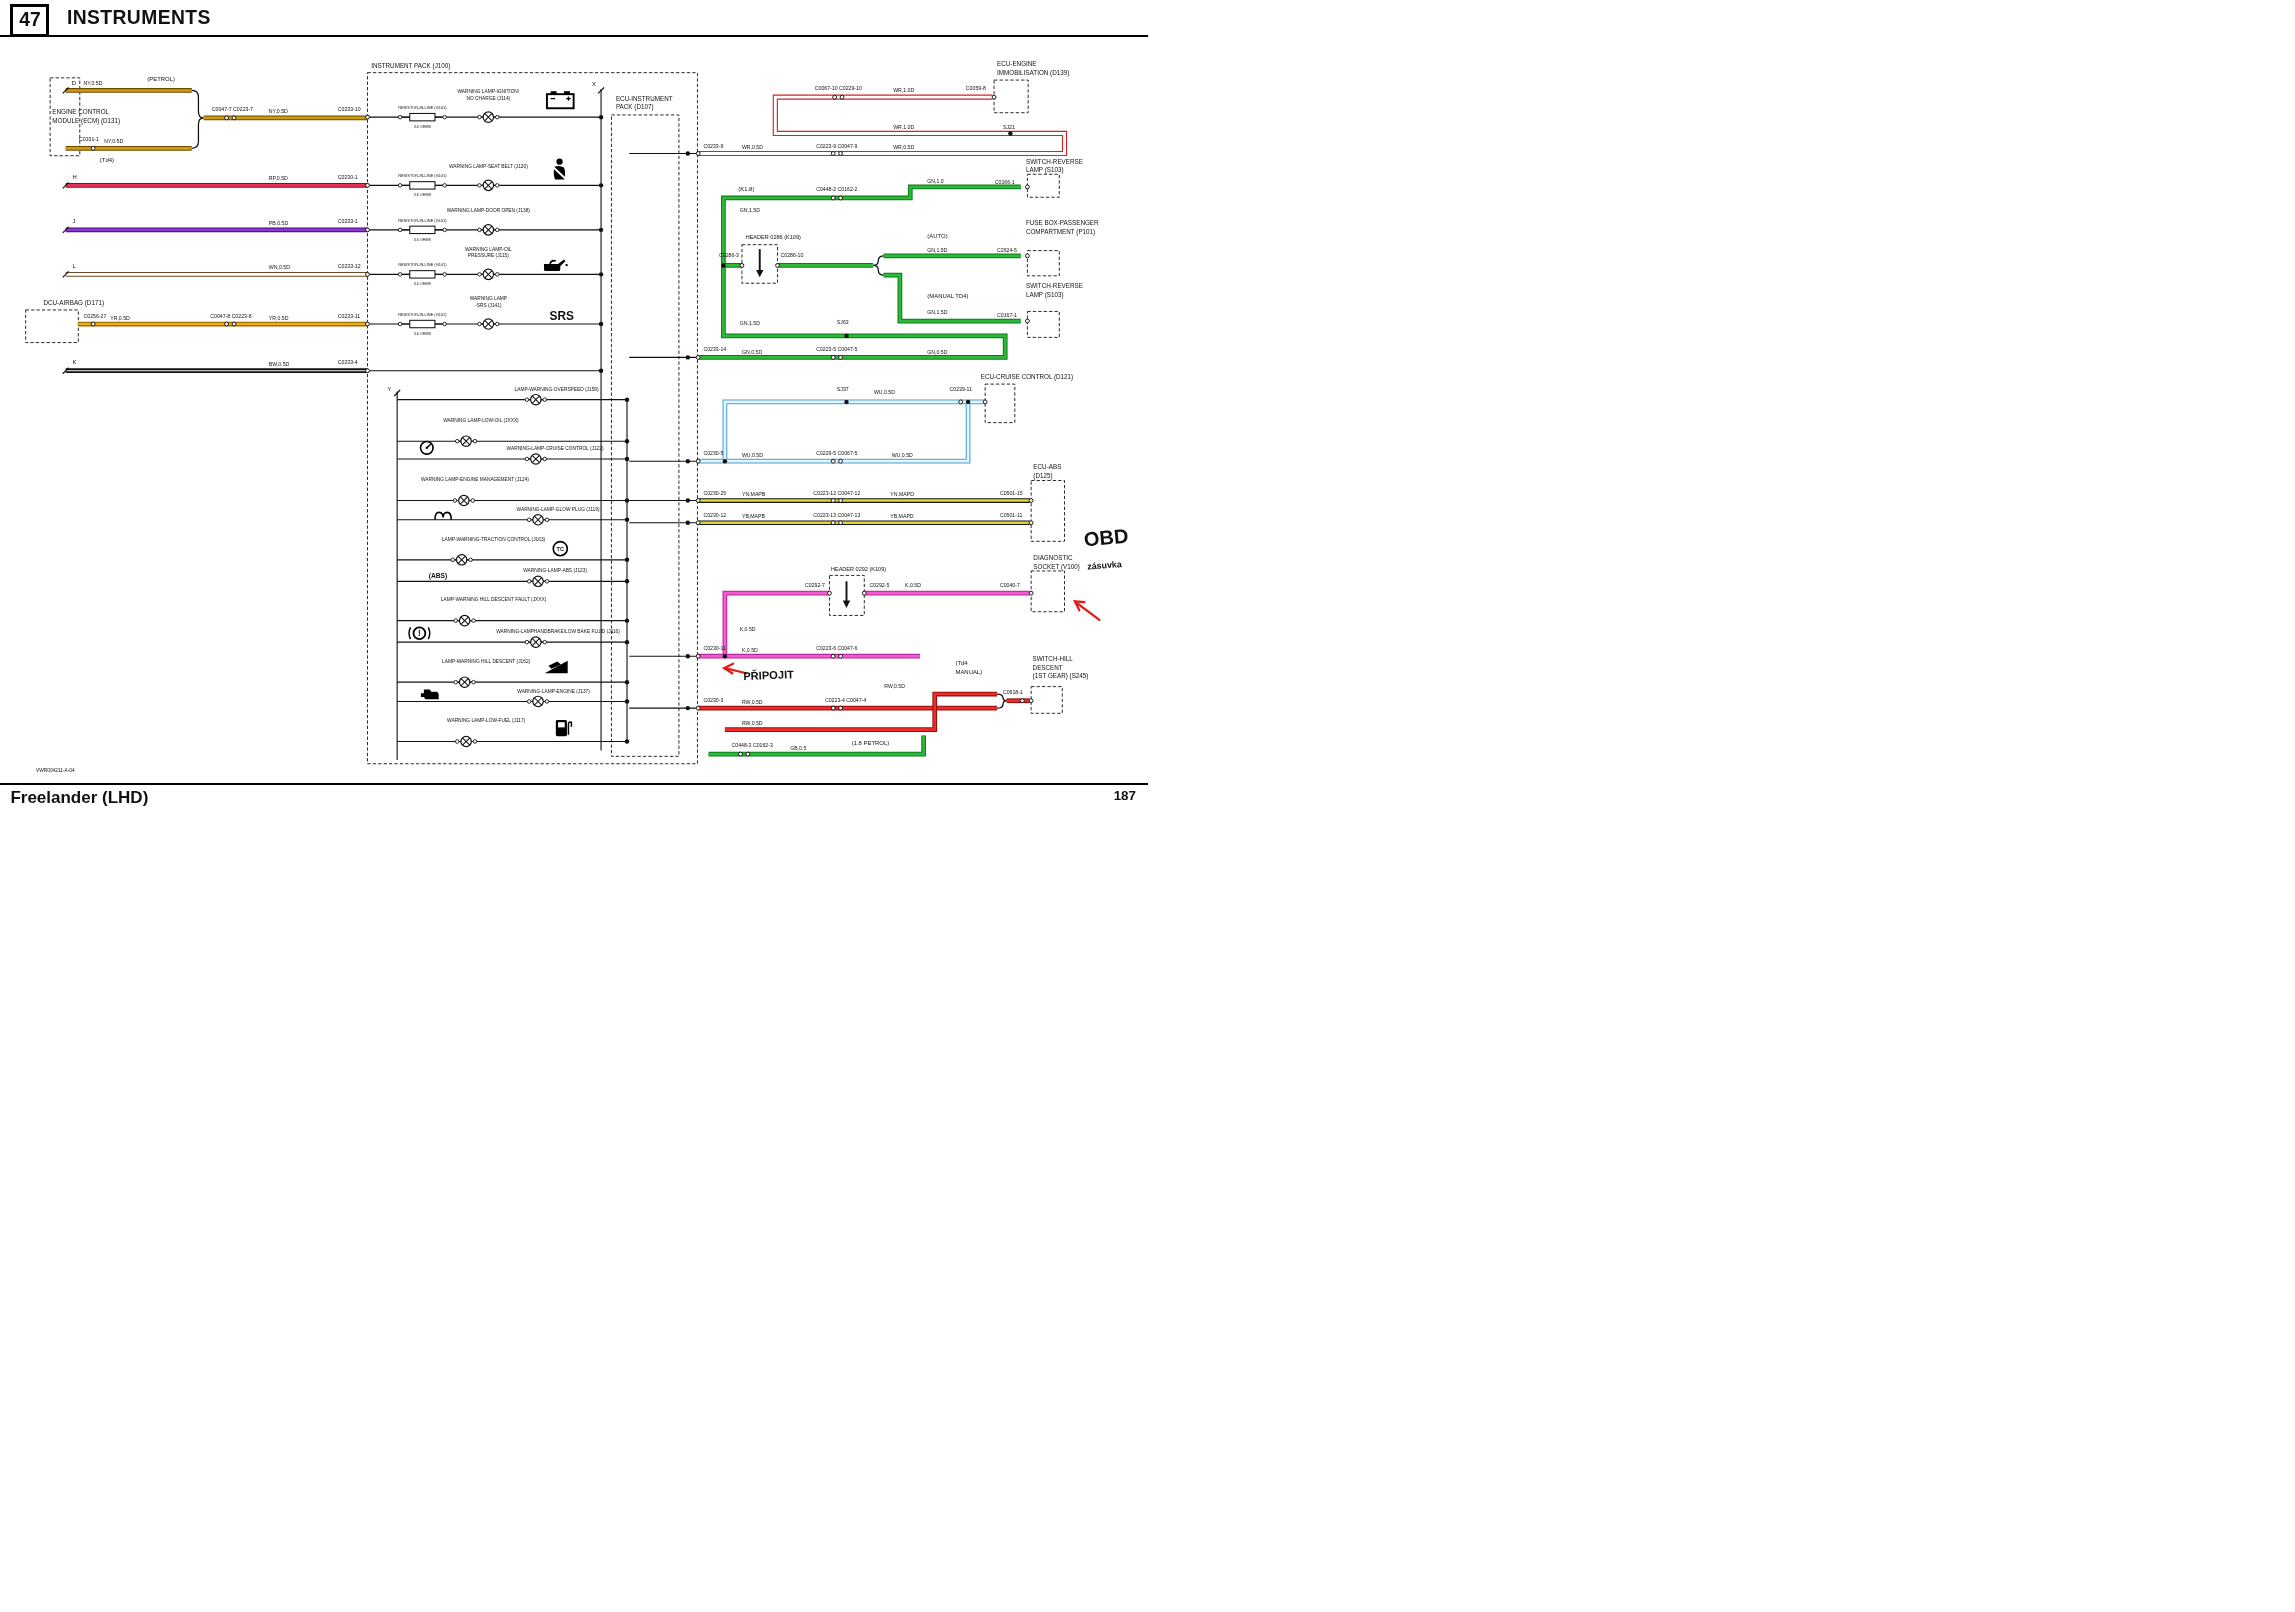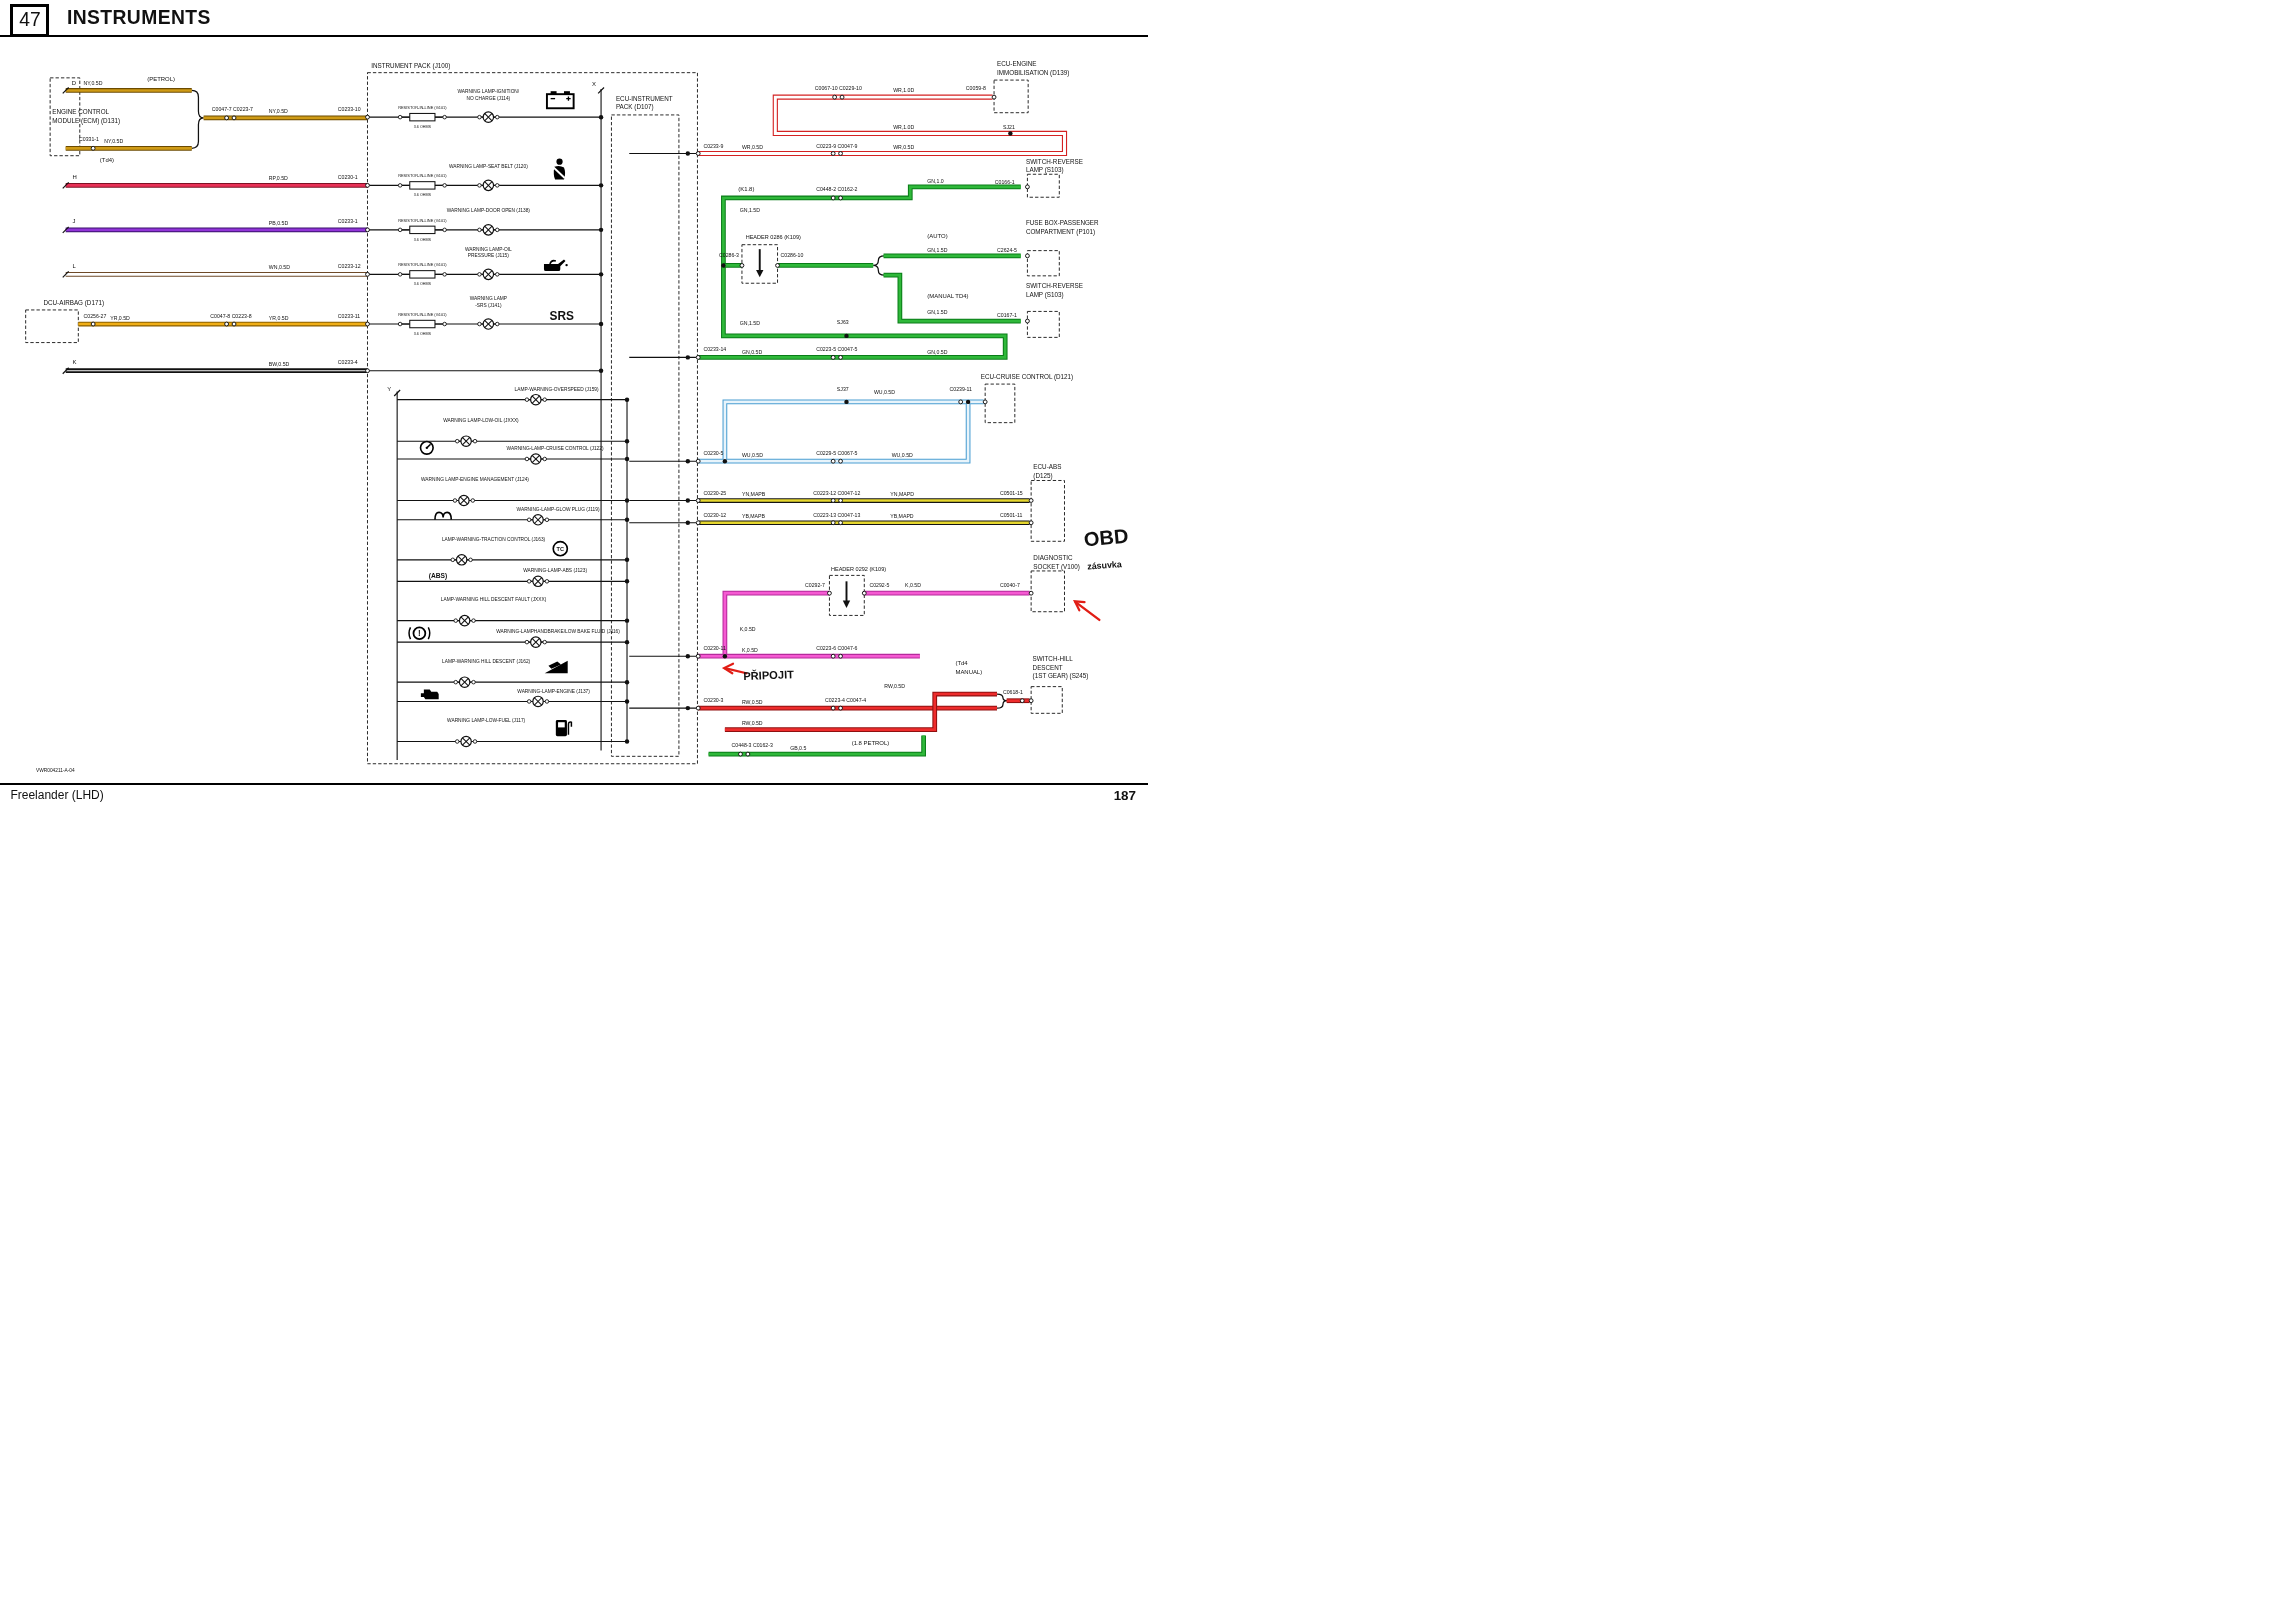--- a/index.html
+++ b/index.html
@@ -1,22 +1,22 @@
 <!DOCTYPE html>
 <html style="font-size:12px"><head>
 <meta charset="utf-8">
 <style>
   html,body{margin:0;padding:0;background:#fff;}
   body{width:1148px;height:806px;position:relative;font-family:"Liberation Sans",sans-serif;color:#111;overflow:hidden;}
   .abs{position:absolute;}
-  .hdr-num{left:10.4px;top:3.7px;width:33px;height:27px;border:3px solid #000;display:flex;align-items:center;justify-content:center;font-weight:normal;font-size:19.3px;}
+  .hdr-num{left:10.4px;top:3.7px;width:33px;height:27px;border:3px solid #000;display:flex;align-items:center;justify-content:center;font-weight:bold;font-size:19.3px;}
   .hdr-title{left:67px;top:7.4px;font-weight:bold;font-size:19.3px;letter-spacing:0.4px;}
   .hdr-rule{left:0;top:35px;width:100%;height:2.2px;background:#000;}
   .ftr-rule{left:0;top:783px;width:100%;height:2.2px;background:#000;}
-  .ftr-left{left:10.4px;top:788px;font-weight:normal;font-size:12px;}
+  .ftr-left{left:10.4px;top:788px;font-weight:bold;font-size:17px;}
   .ftr-right{right:12px;top:788px;font-weight:bold;font-size:13.4px;}
   svg{position:absolute;left:0;top:0;}
   svg text{font-family:"Liberation Sans",sans-serif;fill:#111;}
 </style>
 </head>
 <body>
 
 <div class="abs hdr-num">47</div>
 <div class="abs hdr-title">INSTRUMENTS</div>
 <div class="abs hdr-rule"></div>

